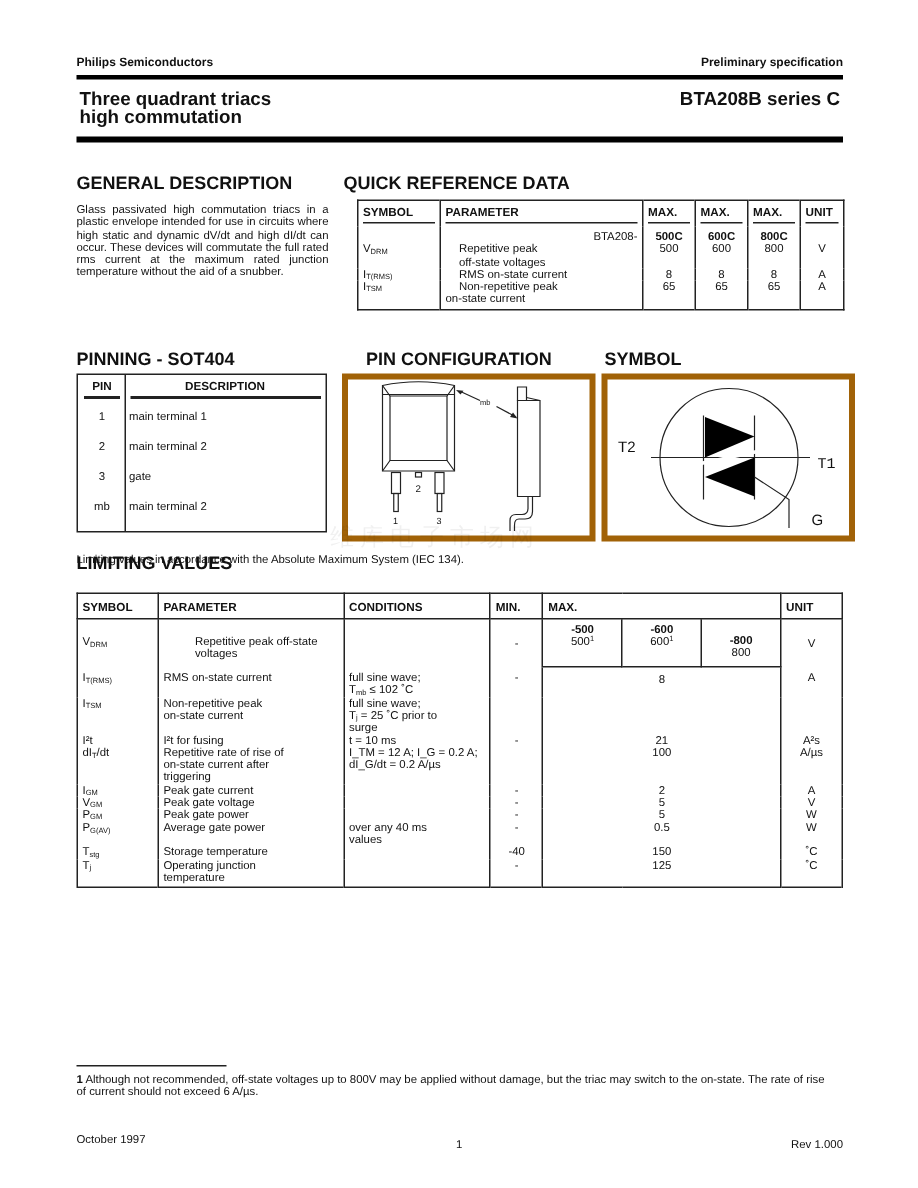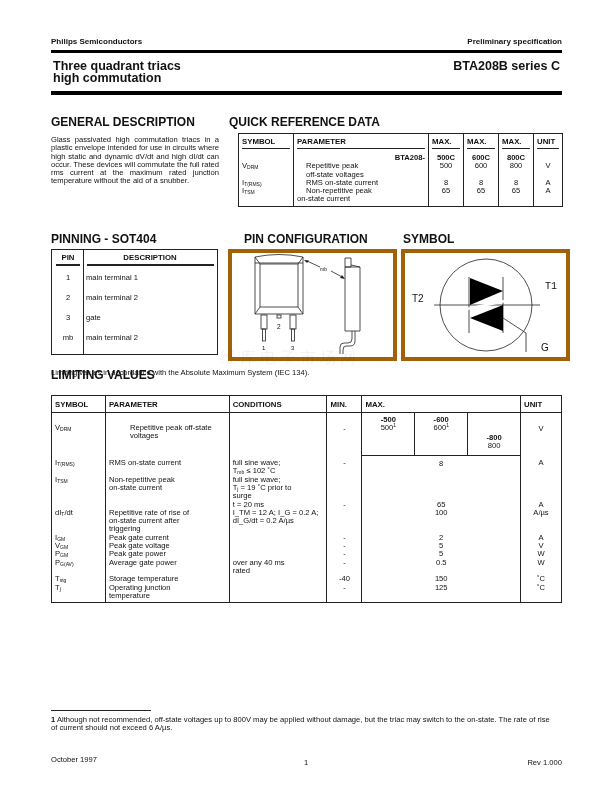--- a/index.html
+++ b/index.html
@@ -70,21 +70,21 @@
         </th>
     <th style="width:28px;" class="ctr">
           <span class="hl">MAX.</span>
         </th>
     <th style="width:22px;" class="ctr">
           <span class="hl">UNIT</span>
         </th>
   </tr>
   <tr>
     <td></td>
-    <td class="rt" style="font-weight:bold;padding-top:3px;text-align:right;">BTA208-</td>
+    <td class="rt" style="font-weight:normal;padding-top:3px;text-align:right;">BTA208-</td>
     <td class="ctr" style="font-weight:bold;padding-top:3px;">500C</td>
     <td class="ctr" style="font-weight:bold;padding-top:3px;">600C</td>
     <td class="ctr" style="font-weight:bold;padding-top:3px;">800C</td>
     <td></td>
   </tr>
   <tr>
     <td><span>V</span><sub>DRM</sub></td>
     <td style="padding-left:12px;">
           <div>Repetitive peak</div>
           <div>off-state voltages</div>
@@ -169,21 +169,21 @@
     <circle cx="81" cy="52" r="46" fill="none" stroke="#222" stroke-width="0.8"></circle>
     <line x1="29" y1="52" x2="135" y2="52" stroke="#222" stroke-width="0.8"></line>
     <line x1="64" y1="24" x2="64" y2="80" stroke="#222" stroke-width="0.8"></line>
     <line x1="98" y1="24" x2="98" y2="80" stroke="#222" stroke-width="0.8"></line>
     <polygon points="65,25 98,38 65,52" fill="#000"></polygon>
     <polygon points="98,52 65,65 98,78" fill="#000"></polygon>
     <line x1="62" y1="56" x2="100" y2="48" stroke="#fff" stroke-width="2.5"></line>
     <polyline points="98,65 121,80 121,99" fill="none" stroke="#222" stroke-width="0.8"></polyline>
   </svg>
   <div class="abs" style="left:7px;top:40px;font-size:10px;">T2</div>
-  <div class="abs" style="left:140px;top:28px;font-size:10px;font-family:Liberation Mono, monospace;">T1</div>
+  <div class="abs" style="left:140px;top:52px;font-size:10px;font-family:Liberation Mono, monospace;">T1</div>
   <div class="abs" style="left:136px;top:89px;font-size:10px;">G</div>
 </div>
 
 <div class="abs section" style="left:51px;top:368px;">LIMITING VALUES</div>
 <div class="watermark">维库电子市场网</div>
 <div class="abs" style="left:51px;top:368px;font-size:7.6px;">Limiting values in accordance with the Absolute Maximum System (IEC 134).</div>
 
 <table class="lv">
   <colgroup>
     <col style="width:54px;">
@@ -205,21 +205,21 @@
     <th class="ctr">UNIT</th>
   </tr>
 
   <tr>
     <td style="padding-top:11px;"><span>V</span><sub>DRM</sub></td>
     <td style="padding-top:11px;padding-left:24px;">Repetitive peak off-state voltages</td>
     <td></td>
     <td class="ctr" style="padding-top:12px;">-</td>
     <td class="ctr" style="border-bottom:1px solid #222;padding-top:3px;padding-bottom:4px;"><div style="font-weight:bold;">-500</div><span>500</span><sup>1</sup></td>
     <td class="ctr" style="border-bottom:1px solid #222;padding-top:3px;padding-bottom:4px;"><div style="font-weight:bold;">-600</div><span>600</span><sup>1</sup></td>
-    <td class="ctr" style="border-bottom:1px solid #222;padding-top:21px;padding-bottom:4px;"><div style="font-weight:bold;">-800</div><span>800</span></td>
+    <td class="ctr" style="border-bottom:1px solid #222;padding-top:10px;padding-bottom:4px;"><div style="font-weight:bold;">-800</div><span>800</span></td>
     <td class="ctr" style="padding-top:12px;">V</td>
   </tr>
 
   <tr>
     <td style="padding-top:4px;"><span>I</span><sub>T(RMS)</sub></td>
     <td style="padding-top:4px;">RMS on-state current</td>
     <td style="padding-top:4px;">
           <div>full sine wave;</div>
           <div><span>T</span><sub>mb</sub><span> ≤ 102 ˚C</span></div>
         </td>
@@ -229,36 +229,36 @@
   </tr>
 
   <tr>
     <td><span>I</span><sub>TSM</sub></td>
     <td>
           <div>Non-repetitive peak</div>
           <div>on-state current</div>
         </td>
     <td>
           <div>full sine wave;</div>
-          <div><span>T</span><sub>j</sub><span> = 19 ˚C prior to</span></div>
+          <div><span>T</span><sub>j</sub><span> = 25 ˚C prior to</span></div>
           <div>surge</div>
         </td>
     <td></td>
         <td colspan="3"></td>
         <td></td>
   </tr>
-  <tr>
-    <td></td>
-        <td></td>
-    <td>t = 20 ms</td>
-    <td class="ctr">-</td>
-    <td class="ctr" colspan="3">65</td>
-    <td class="ctr">A</td>
-  </tr>
-
+
+  <tr>
+    <td>I²t</td>
+    <td>I²t for fusing</td>
+    <td>t = 10 ms</td>
+    <td class="ctr">-</td>
+    <td class="ctr" colspan="3">21</td>
+    <td class="ctr">A²s</td>
+  </tr>
 
   <tr>
     <td><span>dI</span><sub>T</sub><span>/dt</span></td>
     <td>
           <div>Repetitive rate of rise of</div>
           <div>on-state current after</div>
           <div>triggering</div>
         </td>
     <td>
           <div>I_TM = 12 A; I_G = 0.2 A;</div>
@@ -291,21 +291,21 @@
     <td></td>
     <td class="ctr">-</td>
     <td class="ctr" colspan="3">5</td>
     <td class="ctr">W</td>
   </tr>
   <tr>
     <td><span>P</span><sub>G(AV)</sub></td>
     <td>Average gate power</td>
     <td>
           <div>over any 40 ms</div>
-          <div>rated</div>
+          <div>values</div>
         </td>
     <td class="ctr">-</td>
     <td class="ctr" colspan="3">0.5</td>
     <td class="ctr">W</td>
   </tr>
 
   <tr>
     <td><span>T</span><sub>stg</sub></td>
     <td>Storage temperature</td>
     <td></td>

